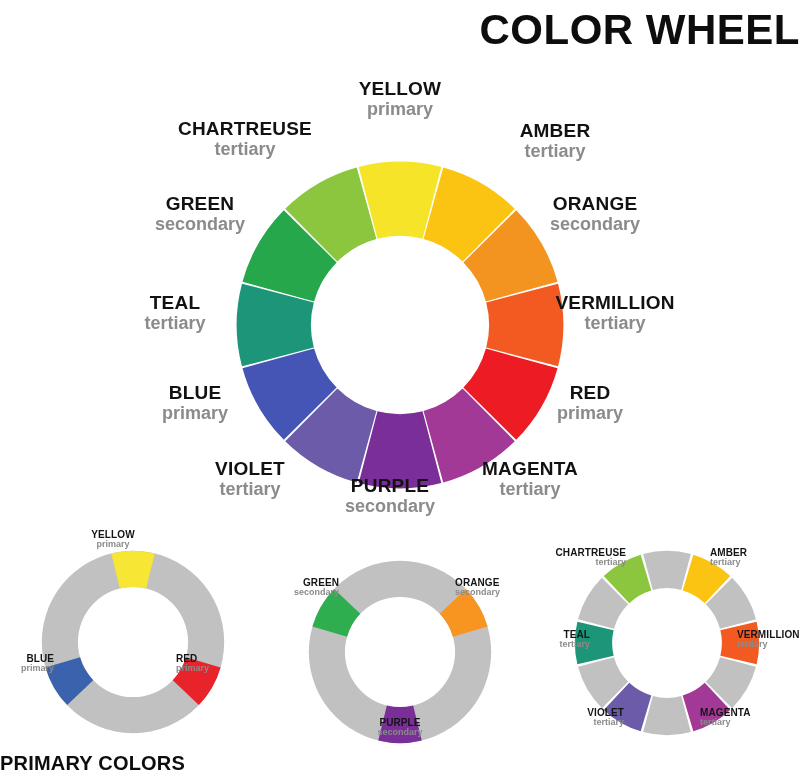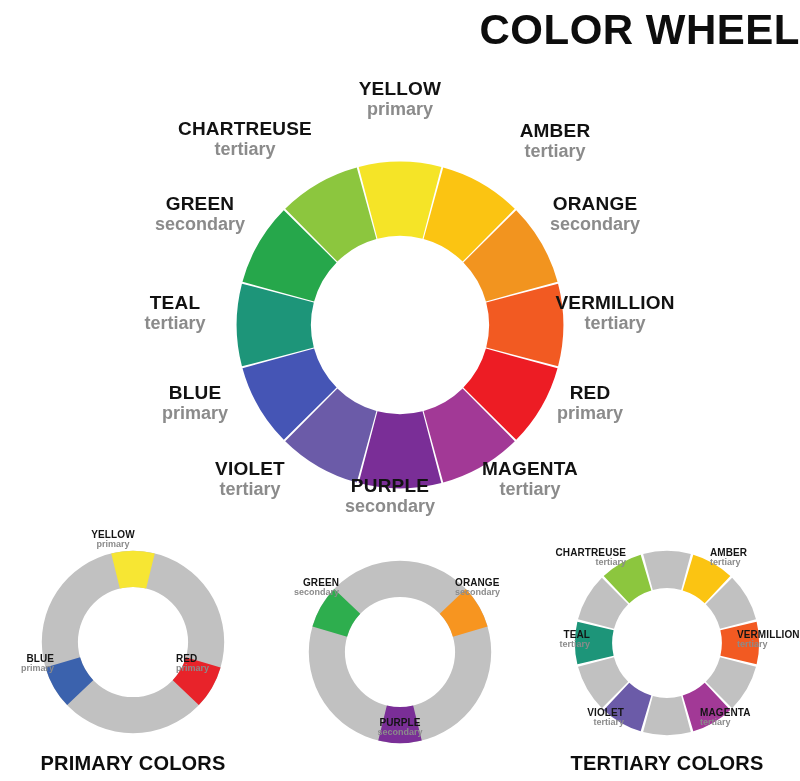--- a/index.html
+++ b/index.html
@@ -90,21 +90,20 @@
   .mini-svg.wide {
     width: 196px;
     height: 196px;
     top: 20px;
   }
   .mini-title {
     position: absolute;
     bottom: 6px;
     left: 0;
     width: 100%;
-    text-align: center;
     font-size: 20px;
     font-weight: bold;
     color: #0d0d0d;
     letter-spacing: 0.2px;
   }
   .mini-label {
     position: absolute;
     line-height: 1.1;
     white-space: nowrap;
   }
@@ -284,15 +283,14 @@
       <span class="ty">tertiary</span>
     </div>
     <div class="mini-label r" style="left:-6px; top:104px; width:62px;">
       <span class="nm">TEAL</span>
       <span class="ty">tertiary</span>
     </div>
     <div class="mini-label r" style="left:2px; top:22px; width:90px;">
       <span class="nm">CHARTREUSE</span>
       <span class="ty">tertiary</span>
     </div>
-    <div class="mini-title">TERTIARY COLORS</div>
   </div>
 </div>
 
 </body></html>

